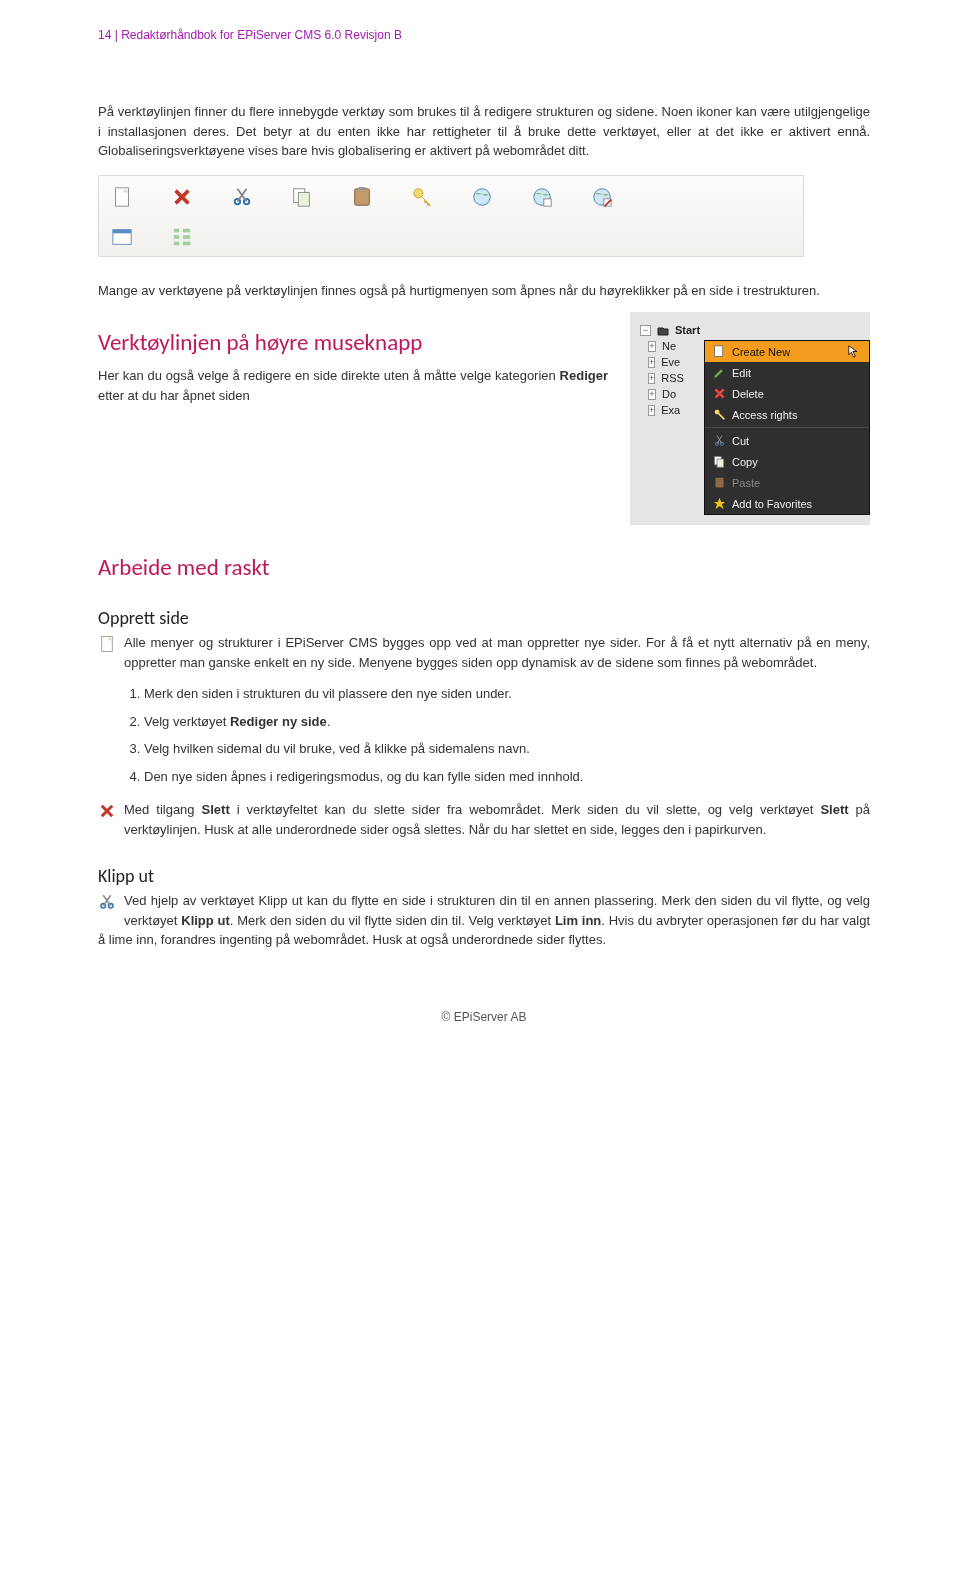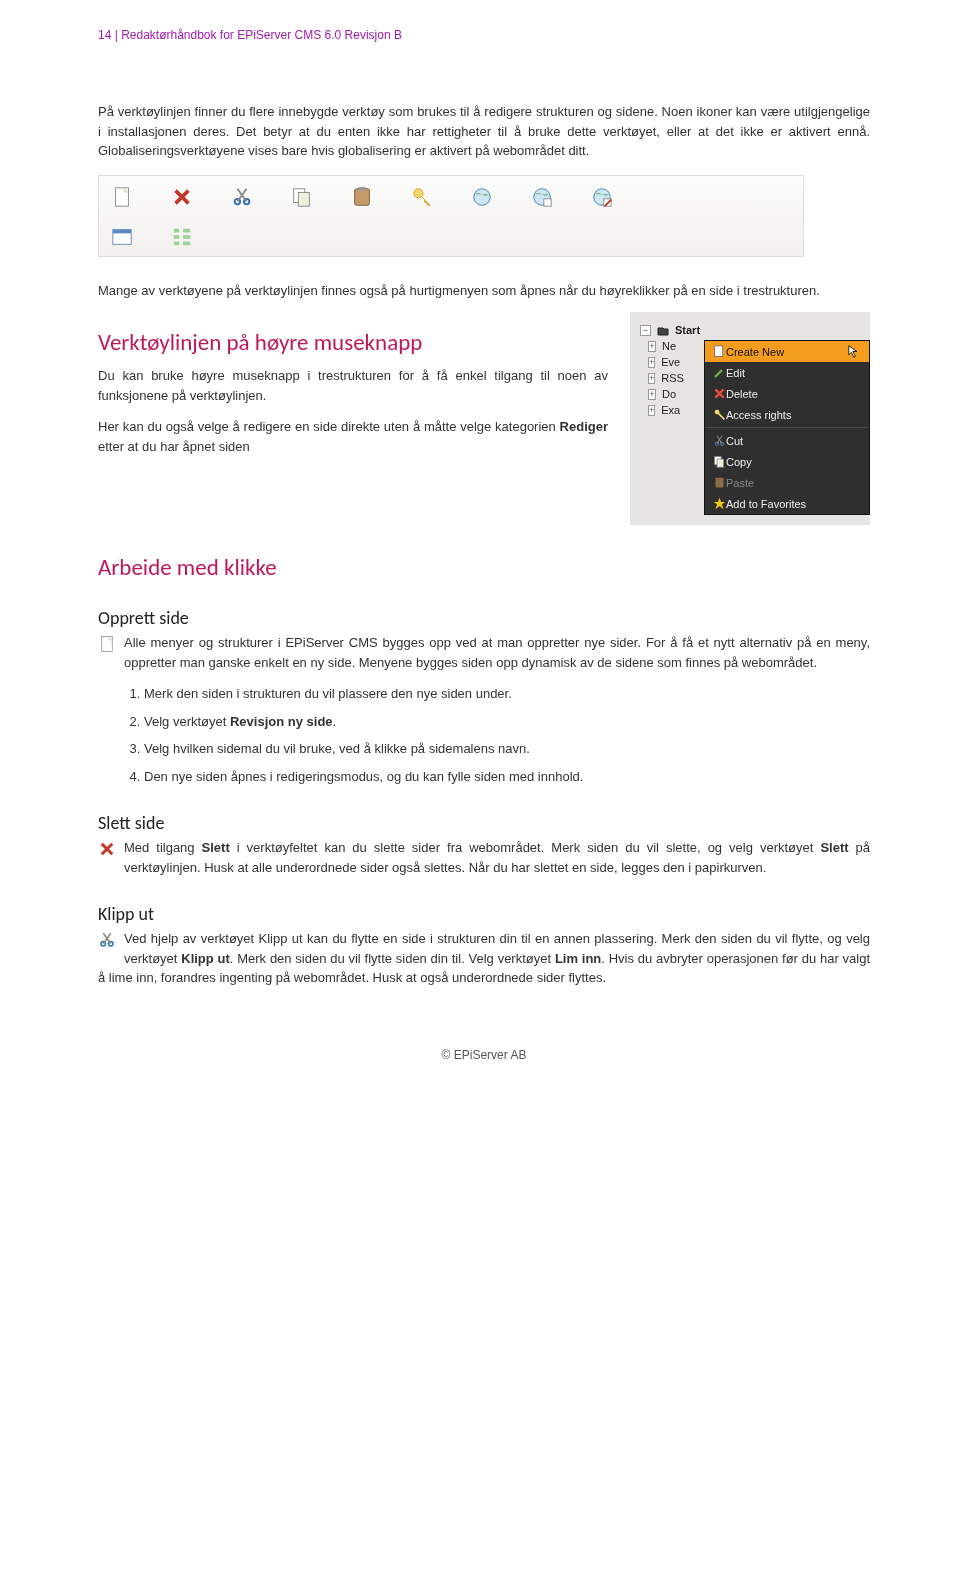--- a/index.html
+++ b/index.html
@@ -80,21 +80,21 @@
   }
   .ctx-menu {
     background: #2f2f2f;
     border: 1px solid #111;
     margin: 2px 0 0 28px;
     width: 170px;
   }
   .ctx-item {
     display: flex; align-items: center;
     font-size: 11px; color: #eee;
-    padding: 4px 8px; gap: 0;
+    padding: 4px 8px; gap: 6px;
   }
   .ctx-item.sel {
     background: #f39c1e; color: #111;
   }
   .ctx-sep { height:1px; background:#4a4a4a; margin:2px 0; }
   .ctx-item svg { width:13px; height:13px; flex-shrink:0; }
   .cursor {
     width:16px;height:16px;flex-shrink:0;
   }
   .inline-icon {
@@ -275,45 +275,43 @@
                 <path d="M8 1 L10 6 L15 6 L11 9 L13 15 L8 11 L3 15 L5 9 L1 6 L6 6 Z" fill="#f1c40f"></path>
               </svg>
             <span>Add to Favorites</span>
           </div>
         </div>
       </div>
     </div>
   </div>
 
   <h2>Verktøylinjen på høyre museknapp</h2>
-  <p style="width:510px;">Du kan bruke høyre museknapp i trestrukturen for å få enkel tilgang til noen av funksjonene på verktøylinjen.</p>
   <p style="width:510px;">
     <span>Her kan du også velge å redigere en side direkte uten å måtte velge kategorien </span><b>Rediger</b><span> etter at du har åpnet siden</span>
   </p>
 
   <div class="clr"></div>
 
-  <h2>Arbeide med klikke</h2>
+  <h2>Arbeide med raskt</h2>
 
   <h3>Opprett side</h3>
   <p>
     <svg class="inline-icon" viewBox="0 0 24 24">
         <rect x="5" y="2" width="14" height="20" fill="#fff" stroke="#888"></rect>
         <polygon points="14,2 19,7 14,7" fill="#cfe3c2"></polygon>
       </svg>
     <span>Alle menyer og strukturer i EPiServer CMS bygges opp ved at man oppretter nye sider. For å få et nytt alternativ på en meny, oppretter man ganske enkelt en ny side. Menyene bygges siden opp dynamisk av de sidene som finnes på webområdet.</span>
   </p>
   <ol>
     <li>Merk den siden i strukturen du vil plassere den nye siden under.</li>
-    <li><span>Velg verktøyet </span><b>Revisjon ny side</b><span>.</span></li>
+    <li><span>Velg verktøyet </span><b>Rediger ny side</b><span>.</span></li>
     <li>Velg hvilken sidemal du vil bruke, ved å klikke på sidemalens navn.</li>
     <li>Den nye siden åpnes i redigeringsmodus, og du kan fylle siden med innhold.</li>
   </ol>
 
-  <h3>Slett side</h3>
   <p>
     <svg class="inline-icon" viewBox="0 0 24 24">
         <path d="M5 5 L19 19 M19 5 L5 19" stroke="#c0392b" stroke-width="4"></path>
       </svg>
     <span>Med tilgang </span><b>Slett</b><span> i verktøyfeltet kan du slette sider fra webområdet. Merk siden du vil slette, og velg verktøyet </span><b>Slett</b><span> på verktøylinjen. Husk at alle underordnede sider også slettes. Når du har slettet en side, legges den i papirkurven.</span>
   </p>
 
   <h3>Klipp ut</h3>
   <p>
     <svg class="inline-icon" viewBox="0 0 24 24">

